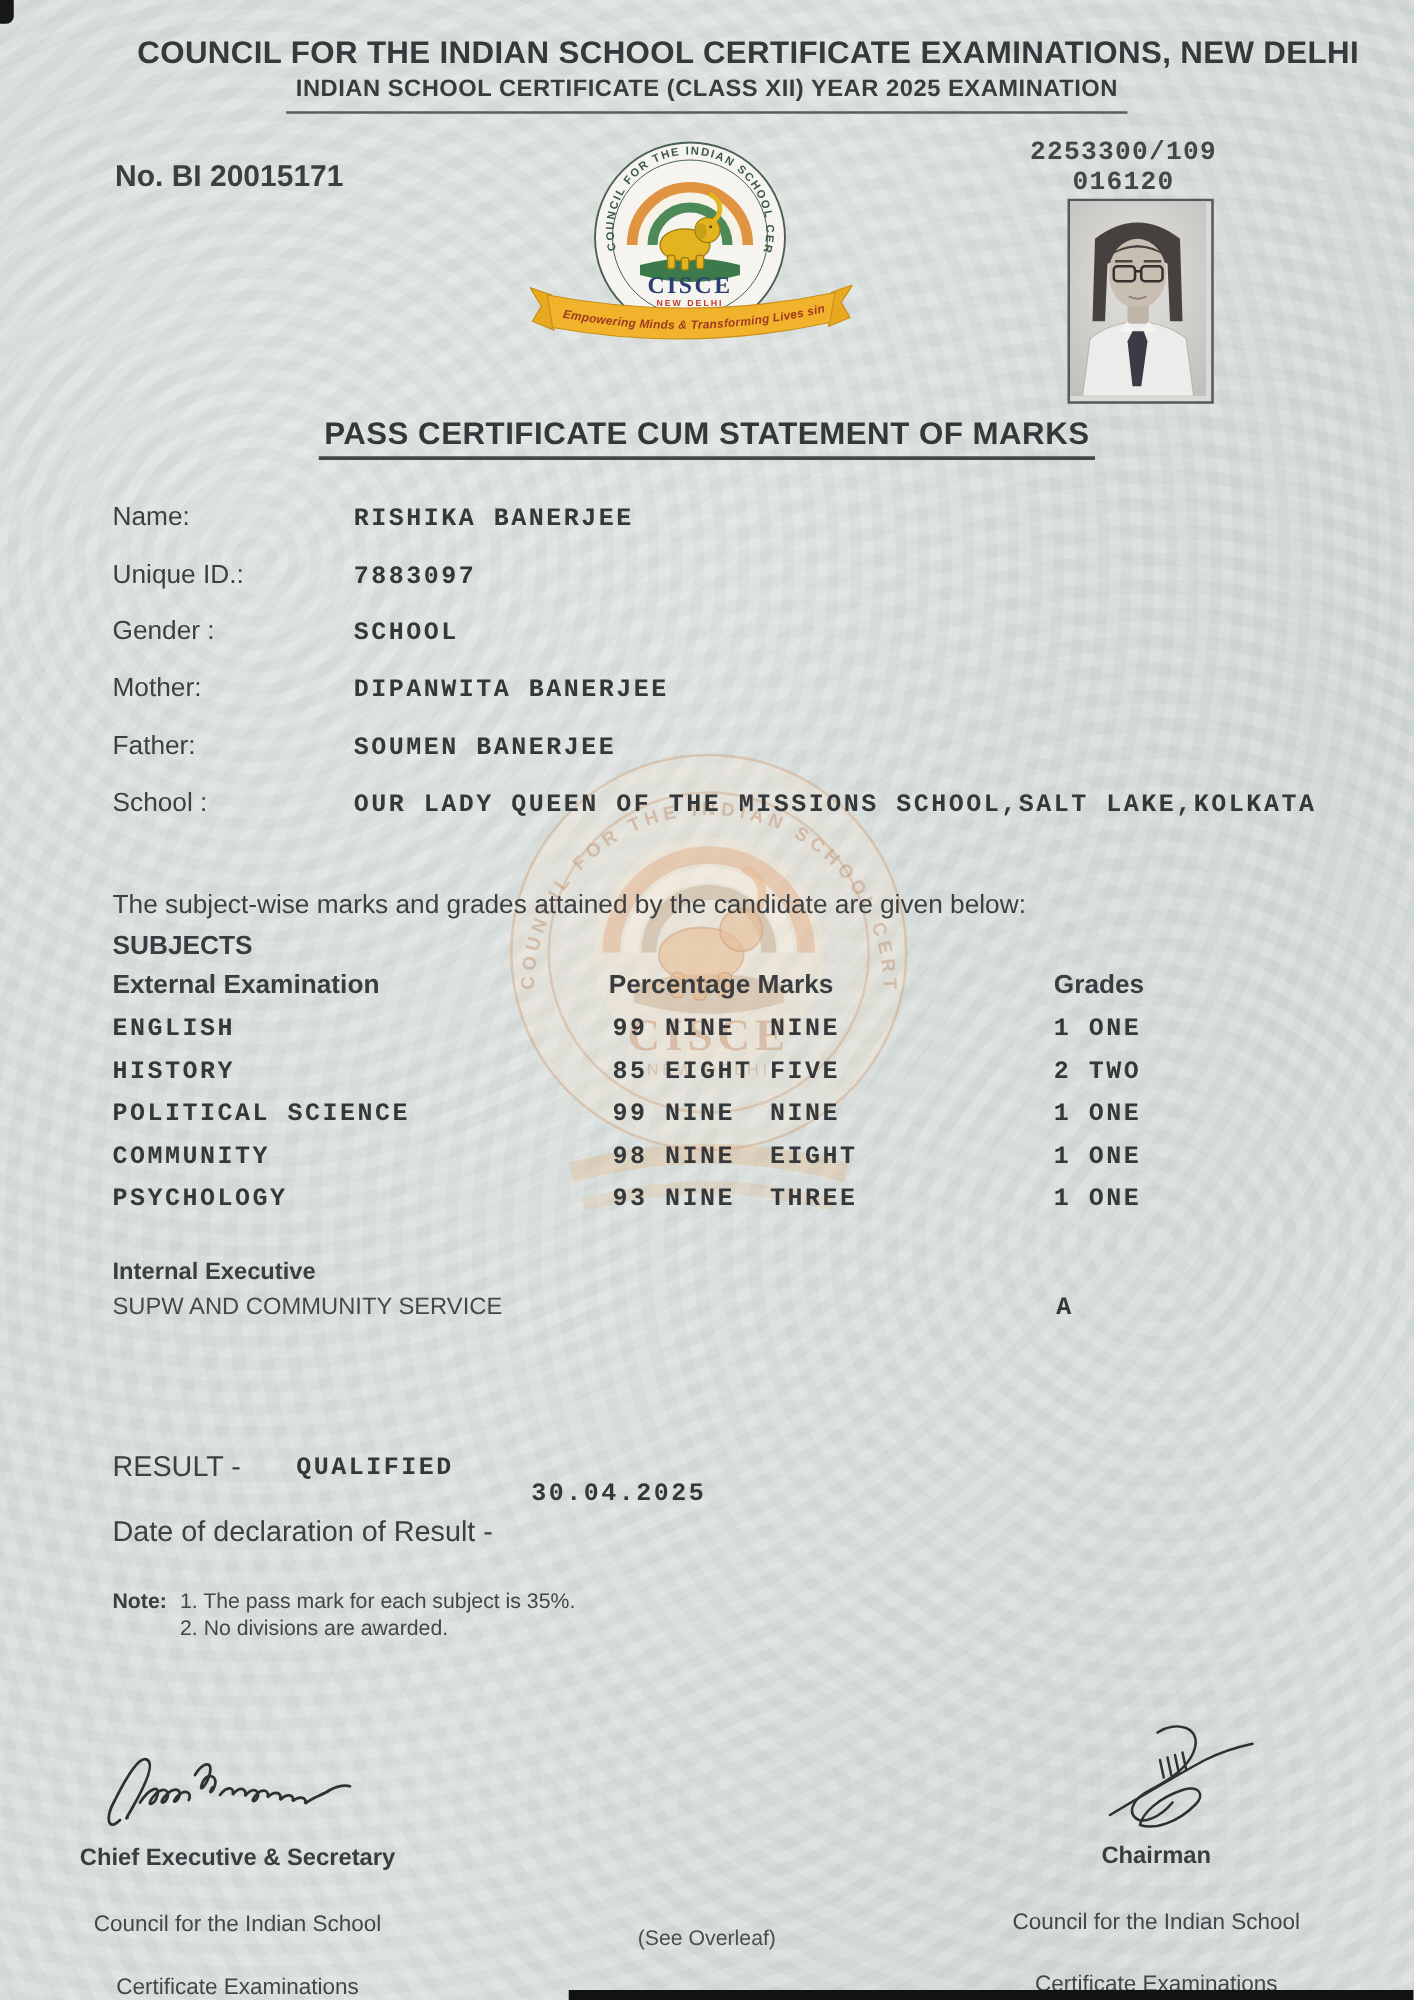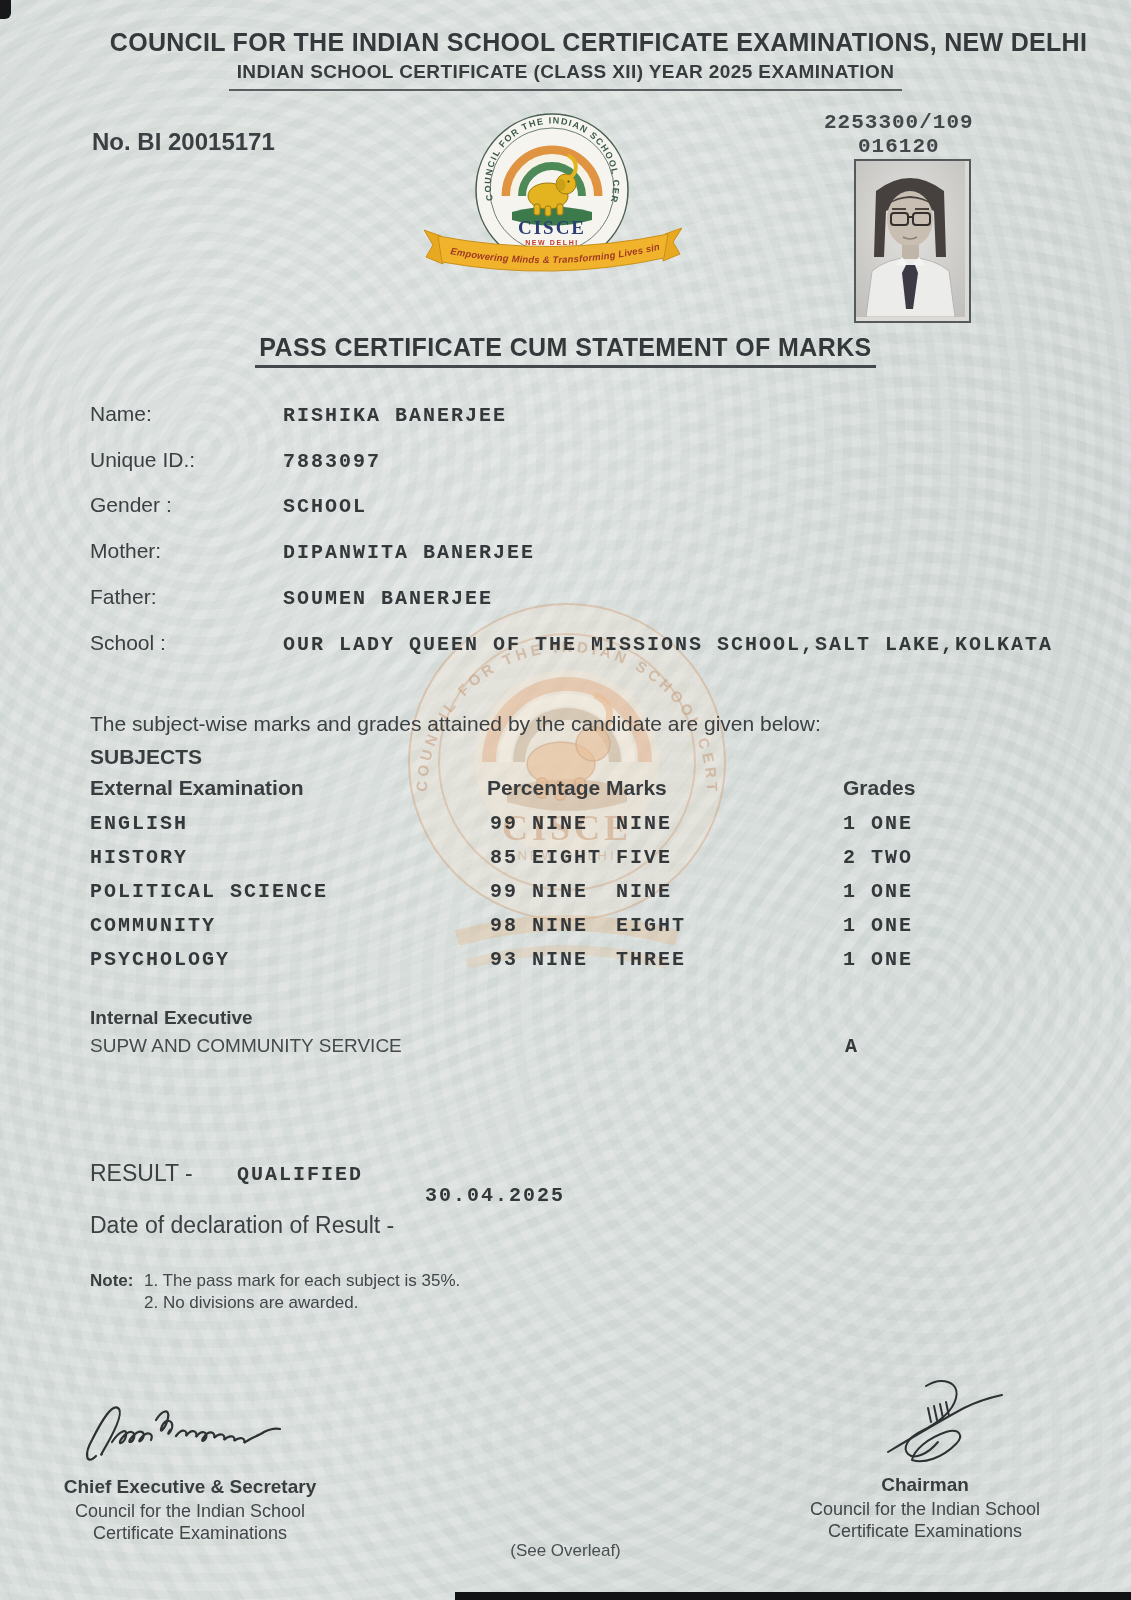--- a/index.html
+++ b/index.html
@@ -42,21 +42,21 @@
   .reslbl{position:absolute;left:90px;top:1160px;font-size:23px;color:#3c4043;}
   .resval{position:absolute;left:237px;top:1163px;font-size:20px;}
   .declbl{position:absolute;left:90px;top:1212px;font-size:23px;color:#3c4043;}
   .decval{position:absolute;left:425px;top:1184px;font-size:20px;}
   .notelbl{position:absolute;left:90px;top:1271px;font-size:17px;font-weight:bold;color:#393d40;}
   .note1{position:absolute;left:144px;top:1271px;font-size:17px;color:#42464a;}
   .note2{position:absolute;left:144px;top:1293px;font-size:17px;color:#42464a;}
   .sigblock-l{position:absolute;left:40px;top:1474px;width:300px;text-align:center;}
   .sigblock-r{position:absolute;left:790px;top:1472px;width:270px;text-align:center;}
   .sigtitle{font-size:19px;font-weight:bold;color:#393d40;line-height:26px;}
-  .sigorg{font-size:18px;color:#42464a;line-height:22px;}
+  .sigorg{font-size:18px;color:#42464a;line-height:22px;margin-top:28px;}
   .sig-l{position:absolute;left:82px;top:1396px;}
   .sig-r{position:absolute;left:868px;top:1374px;}
   .footer{position:absolute;left:0;top:1541px;width:100%;text-align:center;font-size:17px;color:#4a4e51;}
   .corner-blob{position:absolute;left:0;top:0;width:11px;height:19px;background:#17181a;border-radius:0 0 6px 0;z-index:3;}
   .bottom-bar{position:absolute;left:455px;bottom:0;width:676px;height:8px;background:#101214;z-index:3;}
   .seal{position:absolute;left:472px;top:108px;}
   .ribbon{position:absolute;left:424px;top:224px;}
 </style>
 </head>
 <body>

